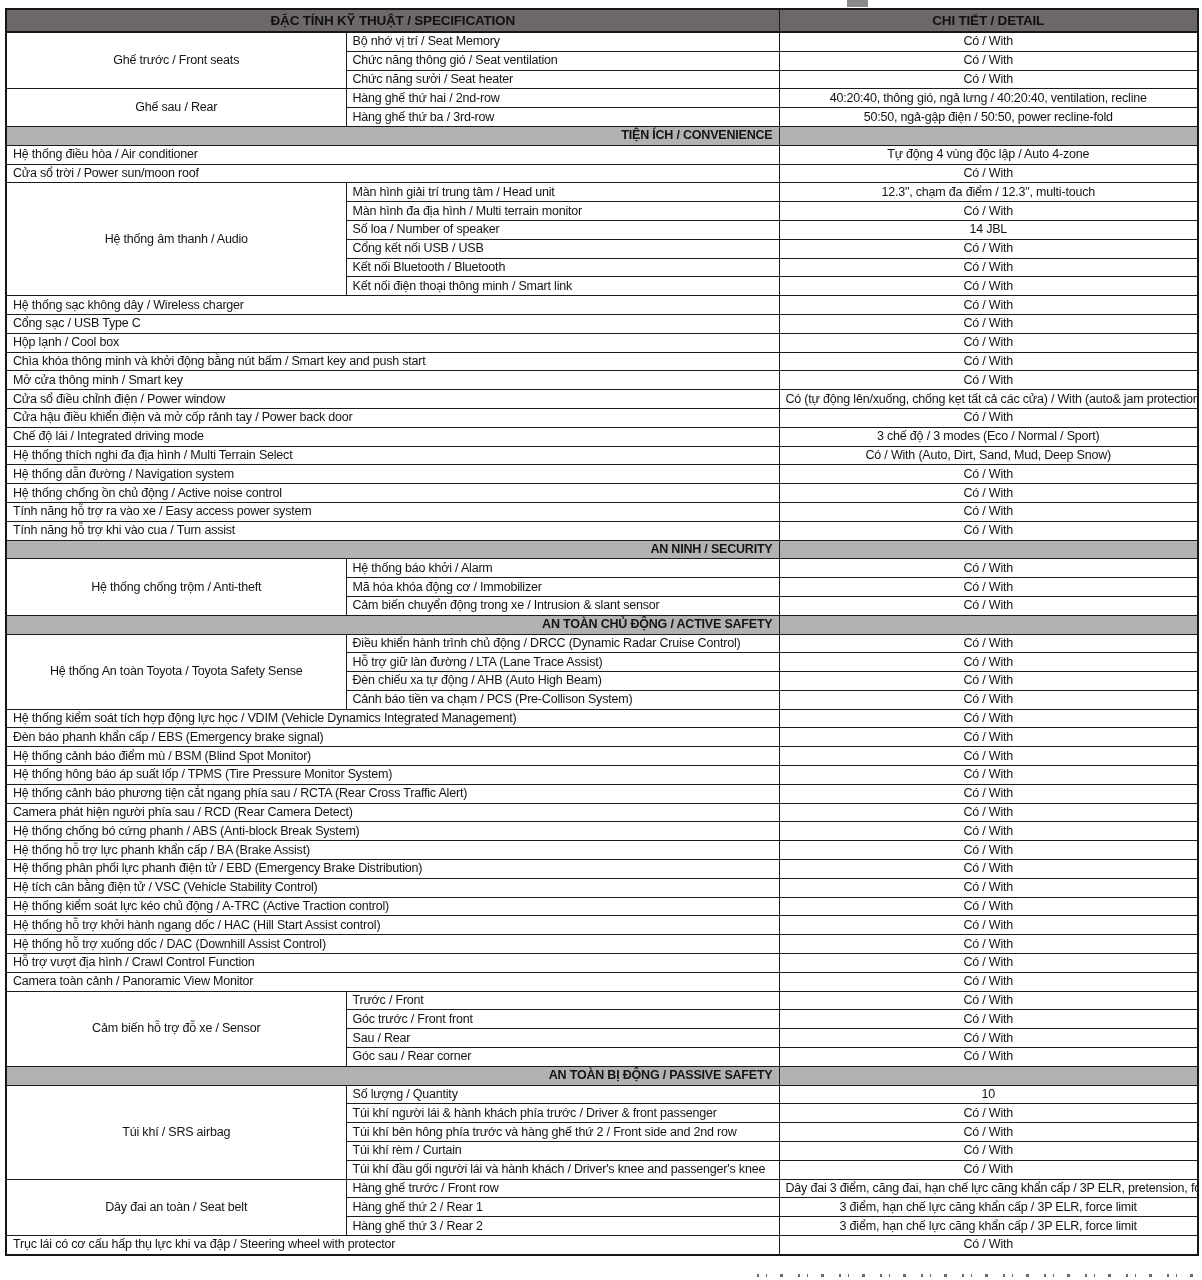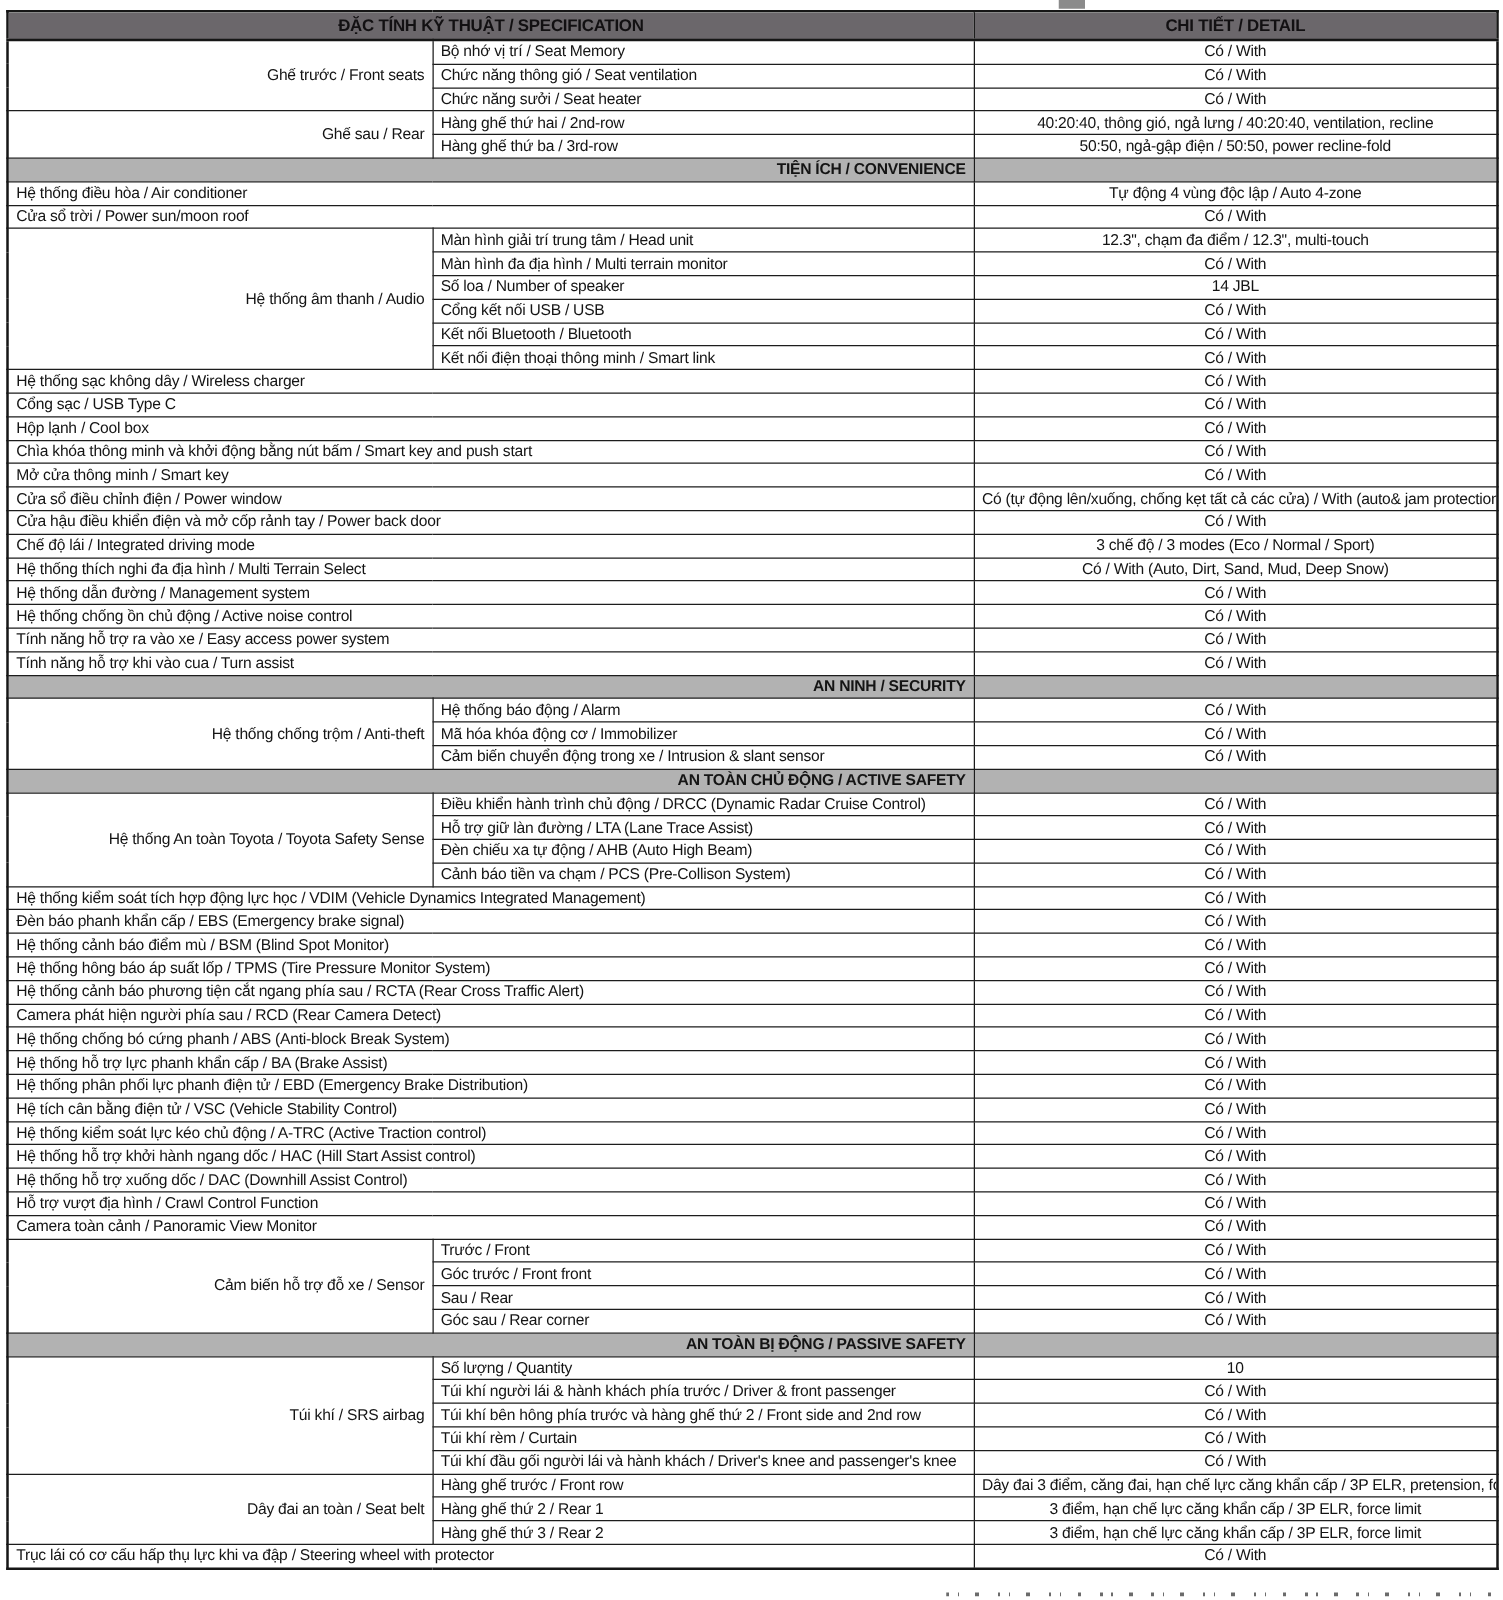--- a/index.html
+++ b/index.html
@@ -30,21 +30,21 @@
     background: var(--header-bg); color: #121012; font-weight: bold;
     text-align: center; font-size: 13.5px; height: 20px;
     border-bottom: 2px solid #161616;
   }
   tr.section td {
     background: var(--section-bg); font-weight: bold; font-size: 13px;
     color: #121212;
   }
   tr.gb td, tr.gb th { border-top: 2px solid #1c1c1c; }
   tr.ig td { border-top: 1px solid #6e6e6e; }
-  td.glbl { padding-left: 17px; text-align: right; vertical-align: middle; }
+  td.glbl { padding-left: 17px; text-align: center; vertical-align: middle; }
   td.lbl, td.slbl { text-align: left; }
   td.sec-label { padding-left: 10px; text-align: right; }
   td.val { text-align: center; }
   td.val.multiline, td.lbl.wrap { white-space: pre-line; line-height: 16px; }
   #footnote-remnant {
     position: absolute; left: 757px; top: 1272px; width: 437px; height: 7px;
     overflow: hidden; opacity: 0.75;
     background:
       repeating-linear-gradient(90deg,
         #3a3a3a 0 2px, transparent 2px 9px, #3a3a3a 9px 10px, transparent 10px 23px,
@@ -161,42 +161,42 @@
         </tr>
         <tr class="gb">
           <td class="lbl" colspan="2">Chế độ lái / Integrated driving mode</td>
           <td class="val" colspan="1">3 chế độ / 3 modes (Eco / Normal / Sport)</td>
         </tr>
         <tr class="gb">
           <td class="lbl" colspan="2">Hệ thống thích nghi đa địa hình / Multi Terrain Select</td>
           <td class="val" colspan="1">Có / With (Auto, Dirt, Sand, Mud, Deep Snow)</td>
         </tr>
         <tr class="gb">
-          <td class="lbl" colspan="2">Hệ thống dẫn đường / Management system</td>
+          <td class="lbl" colspan="2">Hệ thống dẫn đường / Navigation system</td>
           <td class="val" colspan="1">Có / With</td>
         </tr>
         <tr class="gb">
           <td class="lbl" colspan="2">Hệ thống chống ồn chủ động / Active noise control</td>
           <td class="val" colspan="1">Có / With</td>
         </tr>
         <tr class="gb">
           <td class="lbl" colspan="2">Tính năng hỗ trợ ra vào xe / Easy access power system</td>
           <td class="val" colspan="1">Có / With</td>
         </tr>
         <tr class="gb">
           <td class="lbl" colspan="2">Tính năng hỗ trợ khi vào cua / Turn assist</td>
           <td class="val" colspan="1">Có / With</td>
         </tr>
         <tr class="section gb">
           <td class="sec-label" colspan="2">AN NINH / SECURITY</td>
           <td class="sec-filler" colspan="1"></td>
         </tr>
         <tr class="gb">
           <td class="glbl" colspan="1" rowspan="3">Hệ thống chống trộm / Anti-theft</td>
-          <td class="slbl" colspan="1">Hệ thống báo động / Alarm</td>
+          <td class="slbl" colspan="1">Hệ thống báo khởi / Alarm</td>
           <td class="val" colspan="1">Có / With</td>
         </tr>
         <tr class="ig">
           <td class="slbl" colspan="1">Mã hóa khóa động cơ / Immobilizer</td>
           <td class="val" colspan="1">Có / With</td>
         </tr>
         <tr class="ig">
           <td class="slbl" colspan="1">Cảm biến chuyển động trong xe / Intrusion &amp; slant sensor</td>
           <td class="val" colspan="1">Có / With</td>
         </tr>

